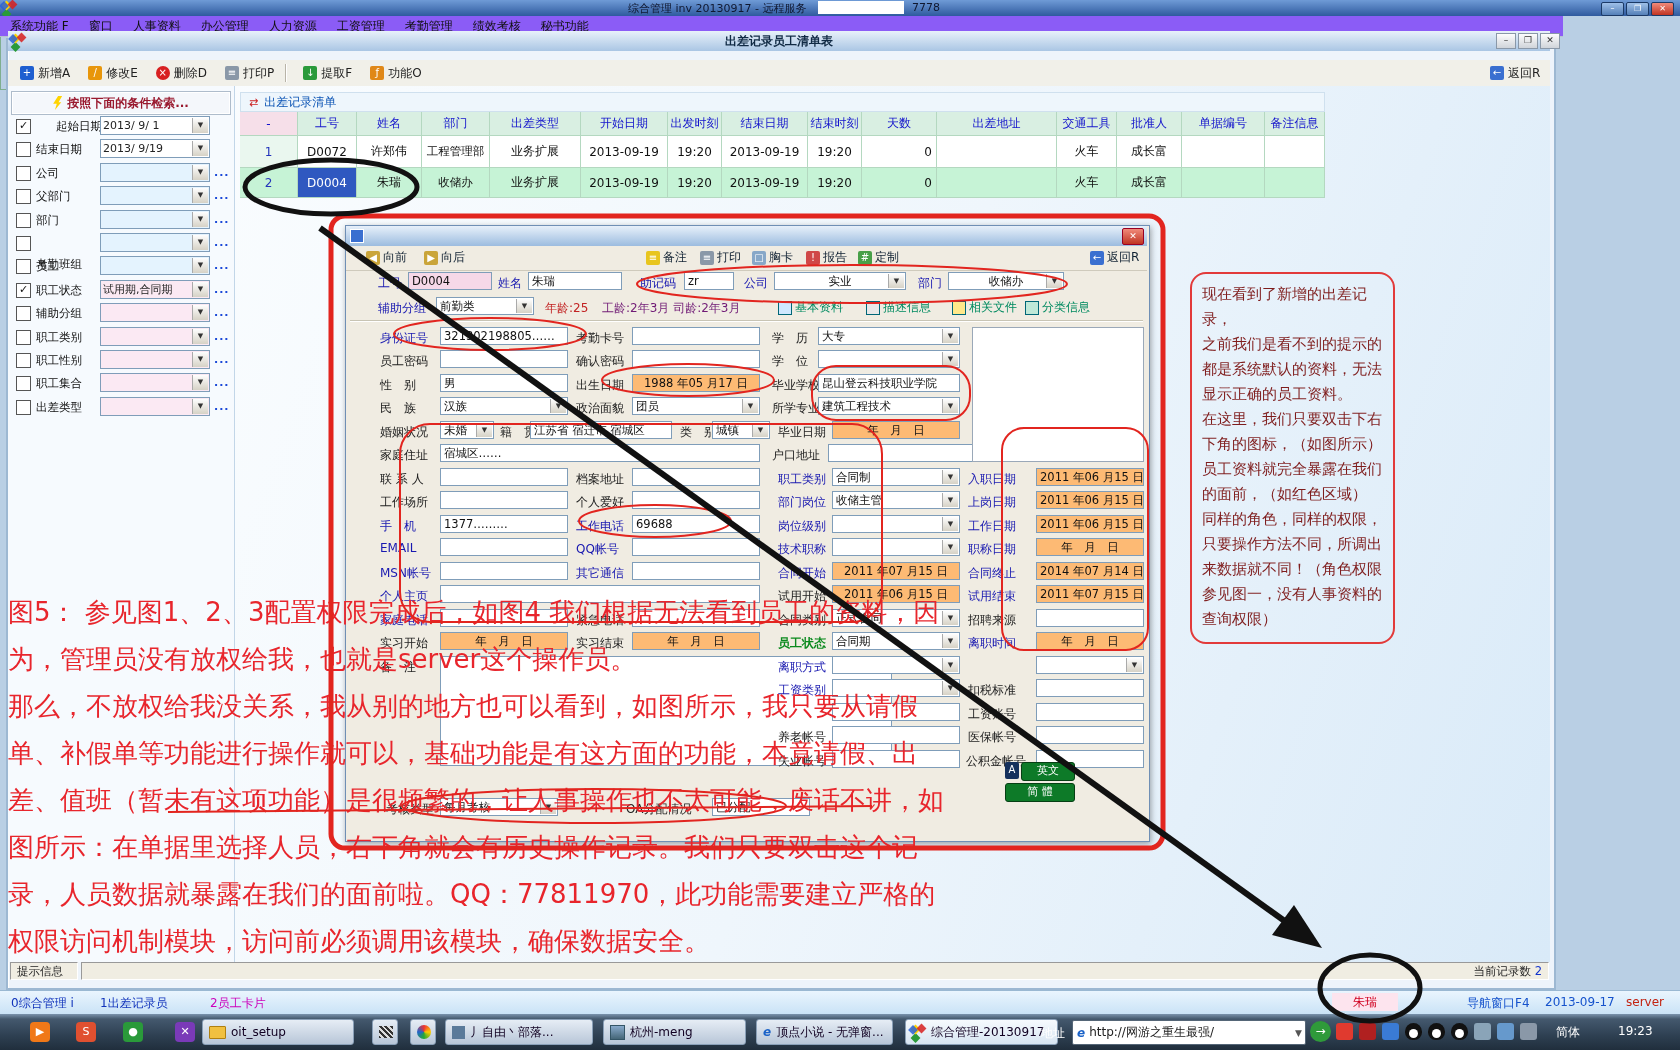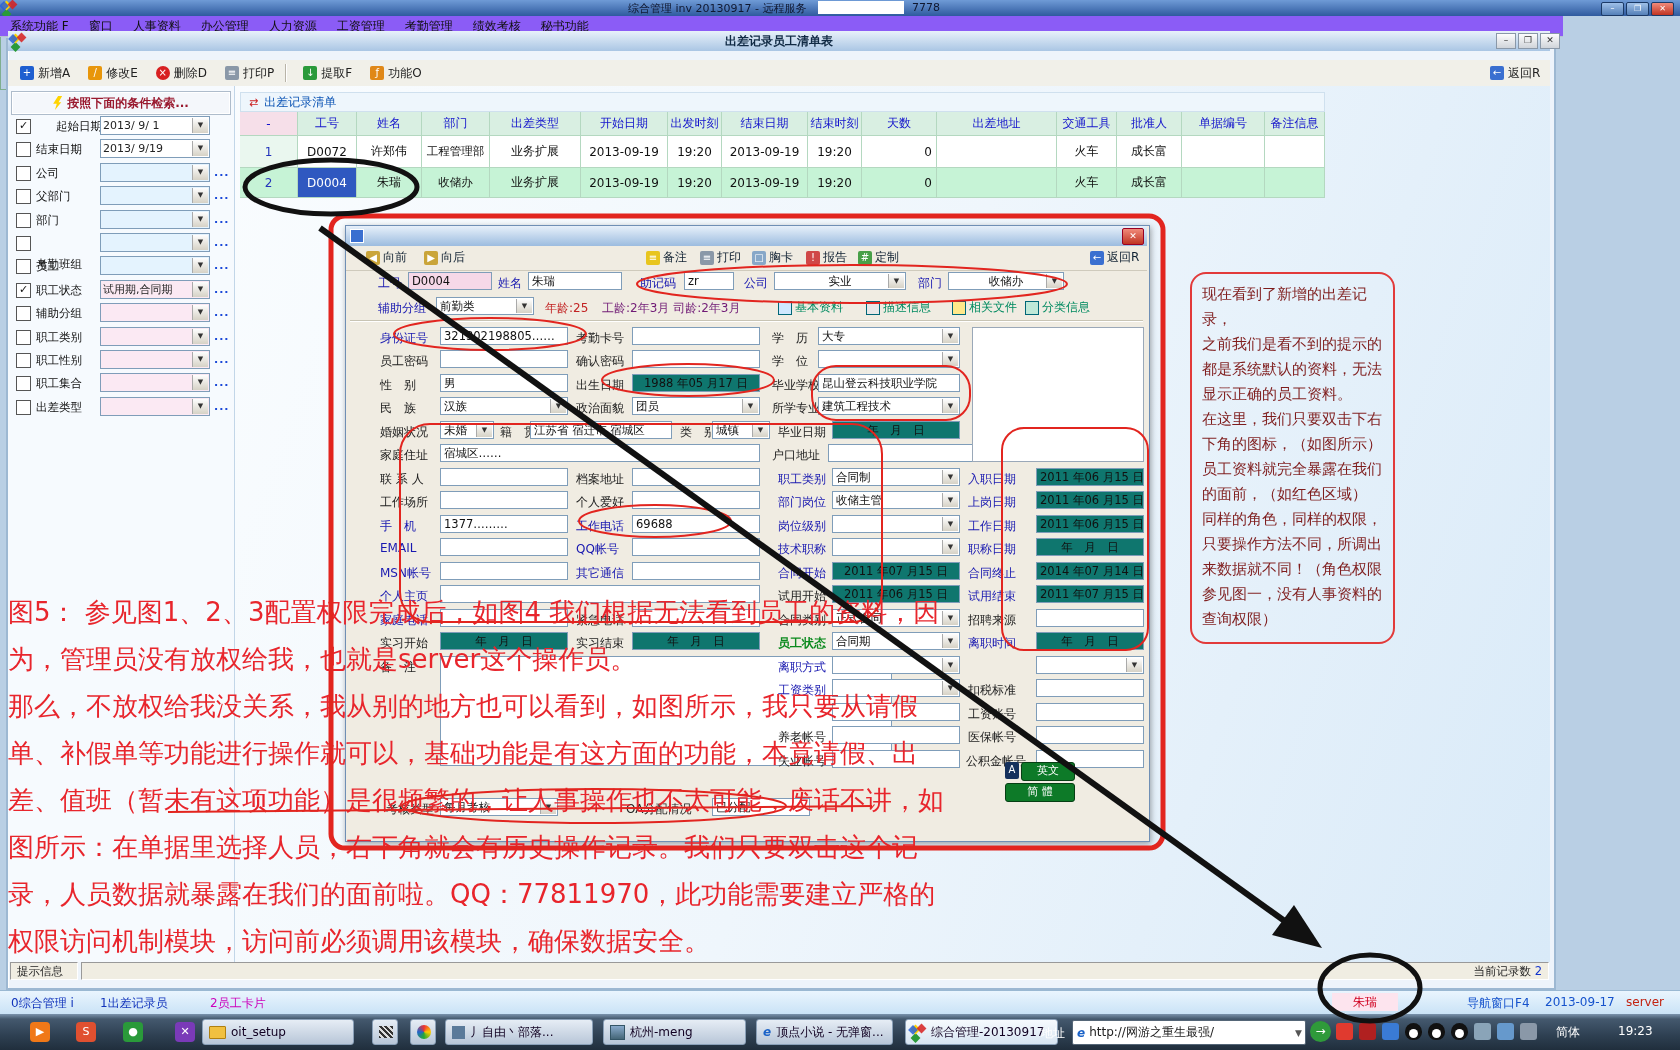--- a/index.html
+++ b/index.html
@@ -48,21 +48,21 @@
     border:1px solid #6f8fb5;box-shadow:1px 2px 6px rgba(0,0,0,.35)}
   #dlgtitle{position:absolute;left:346px;top:226px;width:801px;height:20px;
     background:linear-gradient(#e7f0fa,#9cbcdf);display:flex;align-items:center}
   #dlgtb{position:absolute;left:346px;top:246px;width:801px;height:24px;background:#f0ece2;
     border-bottom:1px solid #cfcabc}
   .dtool{position:absolute;top:249px;display:flex;align-items:center;gap:3px;font-size:12px;color:#123}
   .lbl{position:absolute;font-size:12px;white-space:nowrap}
   .lb{color:#1818b0}.lk{color:#222}.lg{color:#0b8a1e;font-weight:bold}
   .inp{position:absolute;height:18px;background:#fff;border:1px solid #7f9db9;font-size:11.5px;line-height:16px;
       padding:0 3px;box-sizing:border-box;overflow:hidden;white-space:nowrap;color:#111}
-  .inp.d{background:#0f766e;text-align:center}
+  .inp.d{background:#fdba74;text-align:center}
   .inp.pink{background:#f6d8e8}
   .inp.ctr{text-align:center}
   .tab{position:absolute;top:299px;display:flex;align-items:center;gap:3px;color:#008a60;font-size:12px}
   .tabicon{width:12px;height:12px;border:1px solid #067;background:#cfe;flex:0 0 auto}
   
   #figtext div{position:absolute;left:8px;color:#e8252c;font-size:26px;white-space:nowrap;letter-spacing:0px}
   #sidenote{position:absolute;left:1190px;top:272px;width:205px;height:372px;border:2px solid #e23a3a;
     border-radius:16px;padding:8px 0 0 10px;box-sizing:border-box;background:transparent}
   #sidenote div{color:#7f1d1d;font-size:15px;line-height:25px;white-space:nowrap}
   #svgoverlay{position:absolute;left:0;top:0;pointer-events:none;z-index:60}

